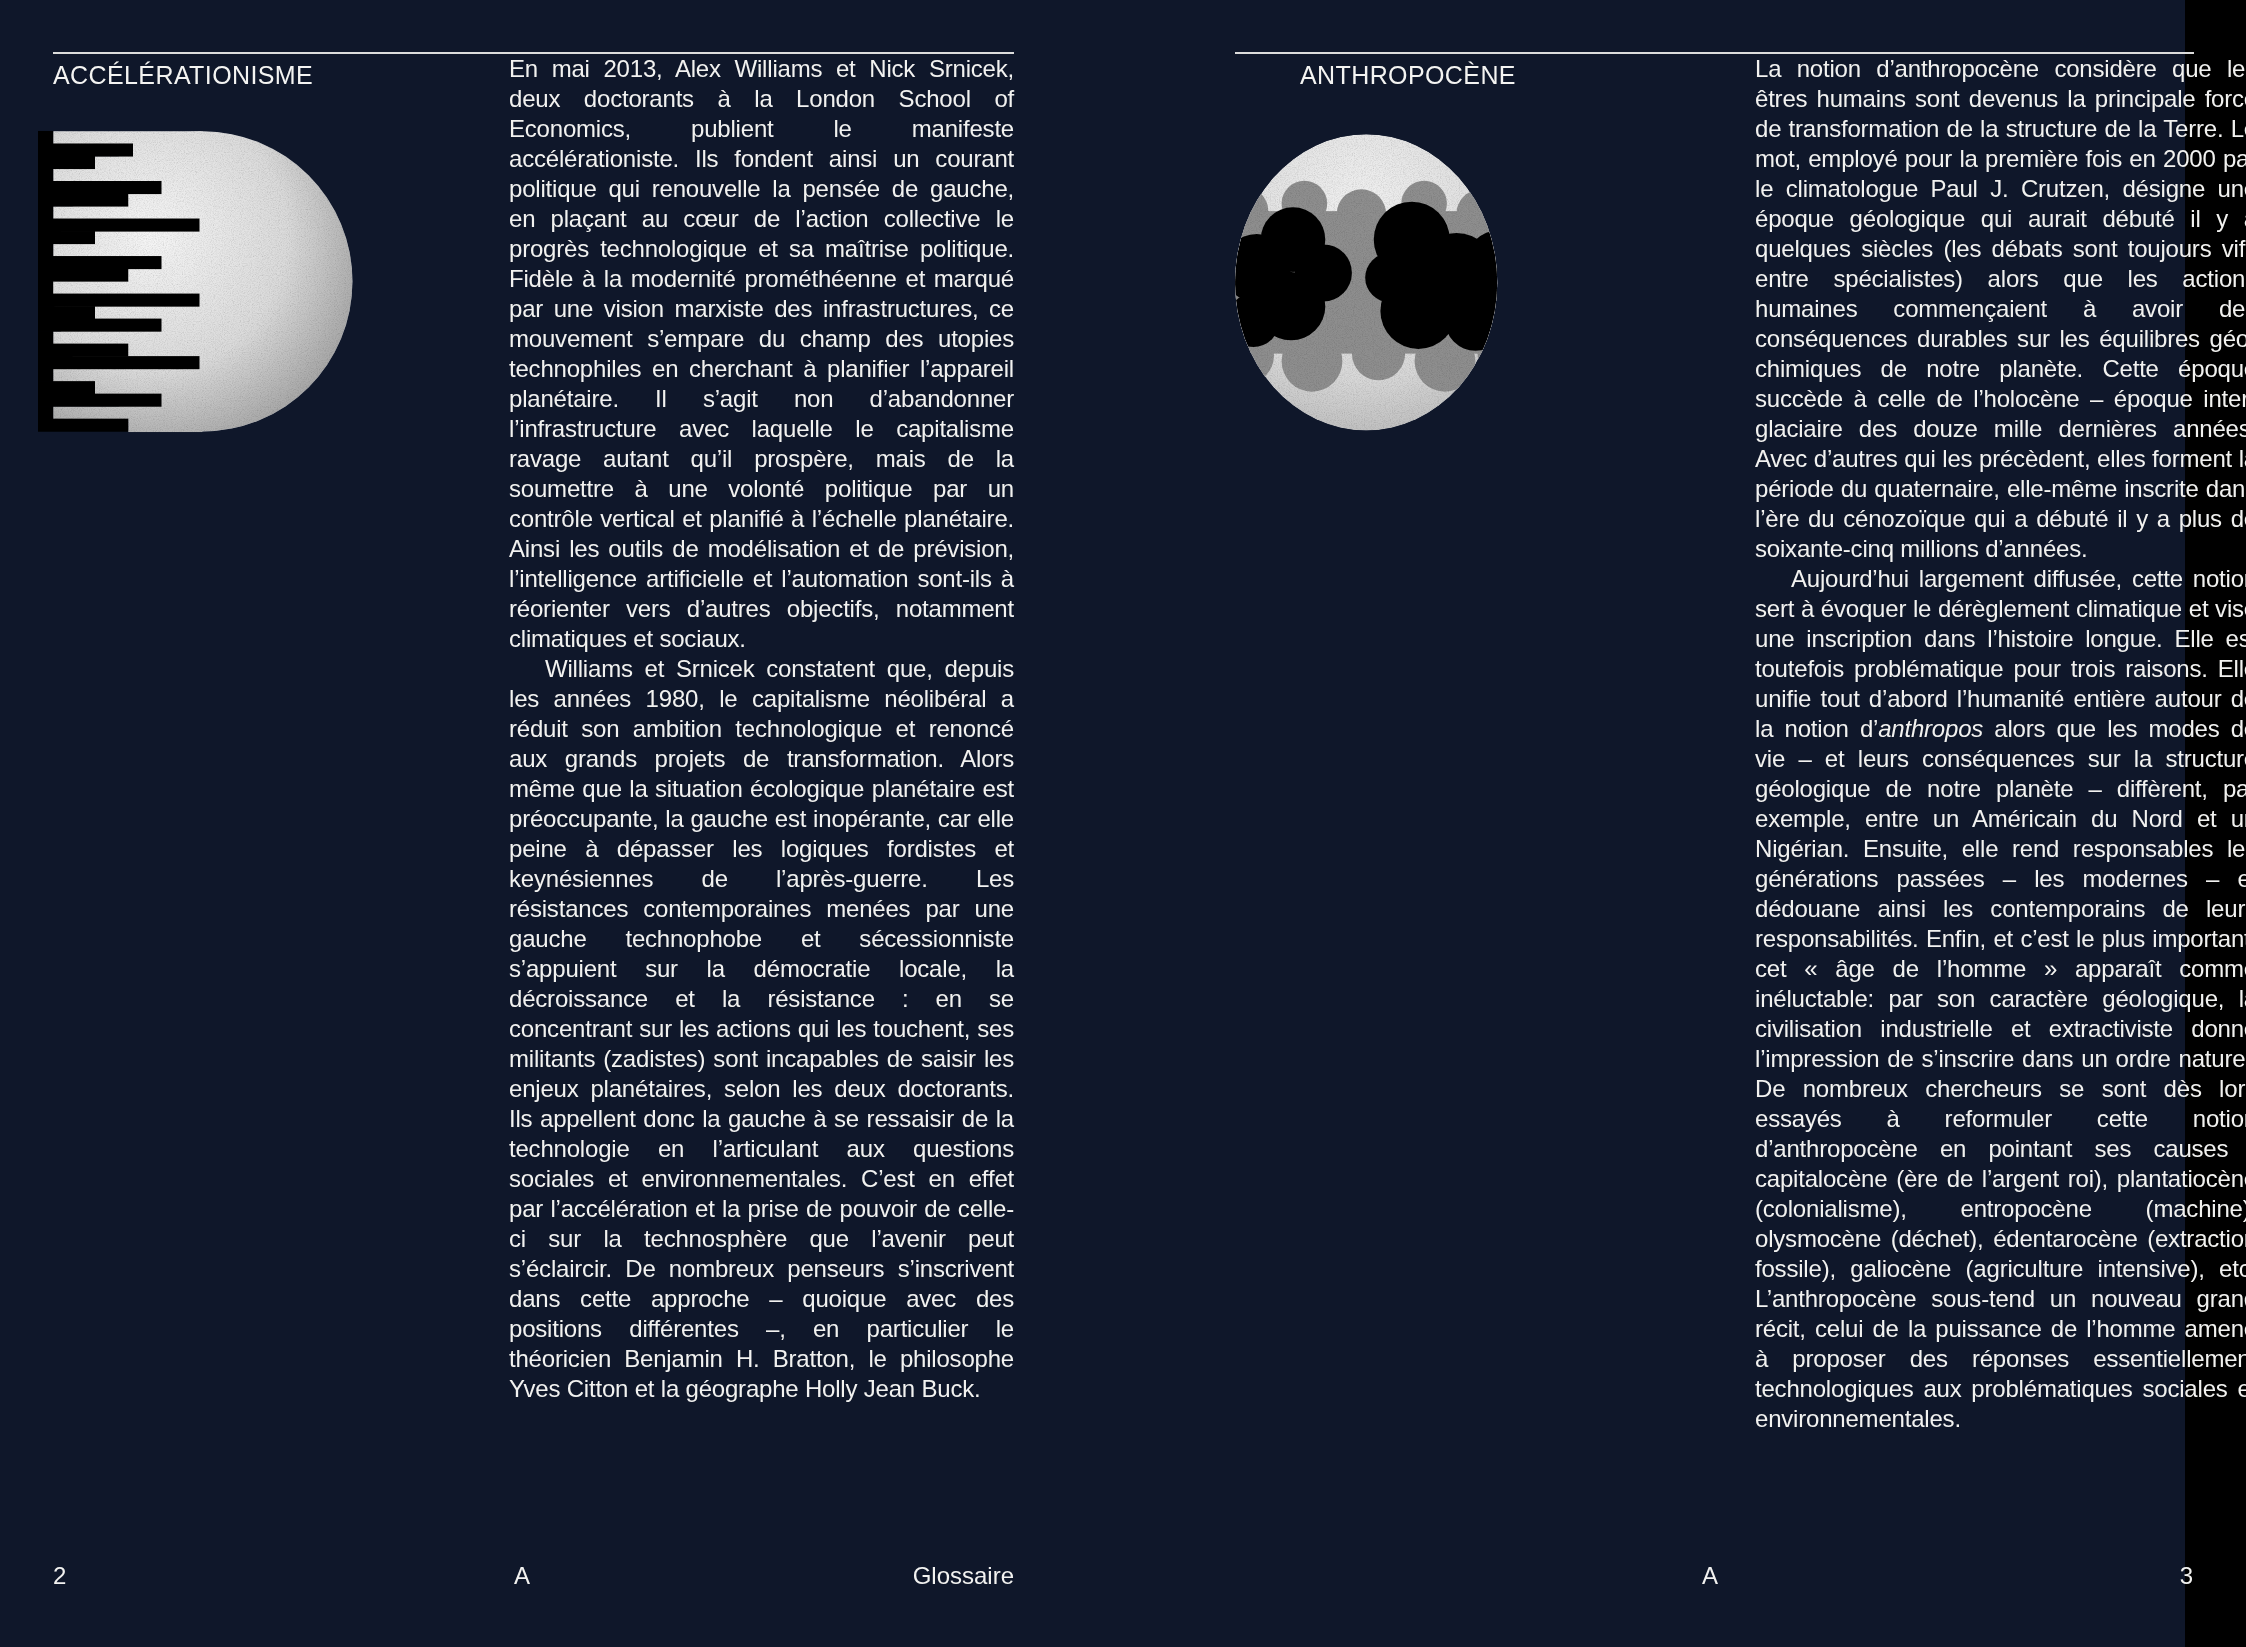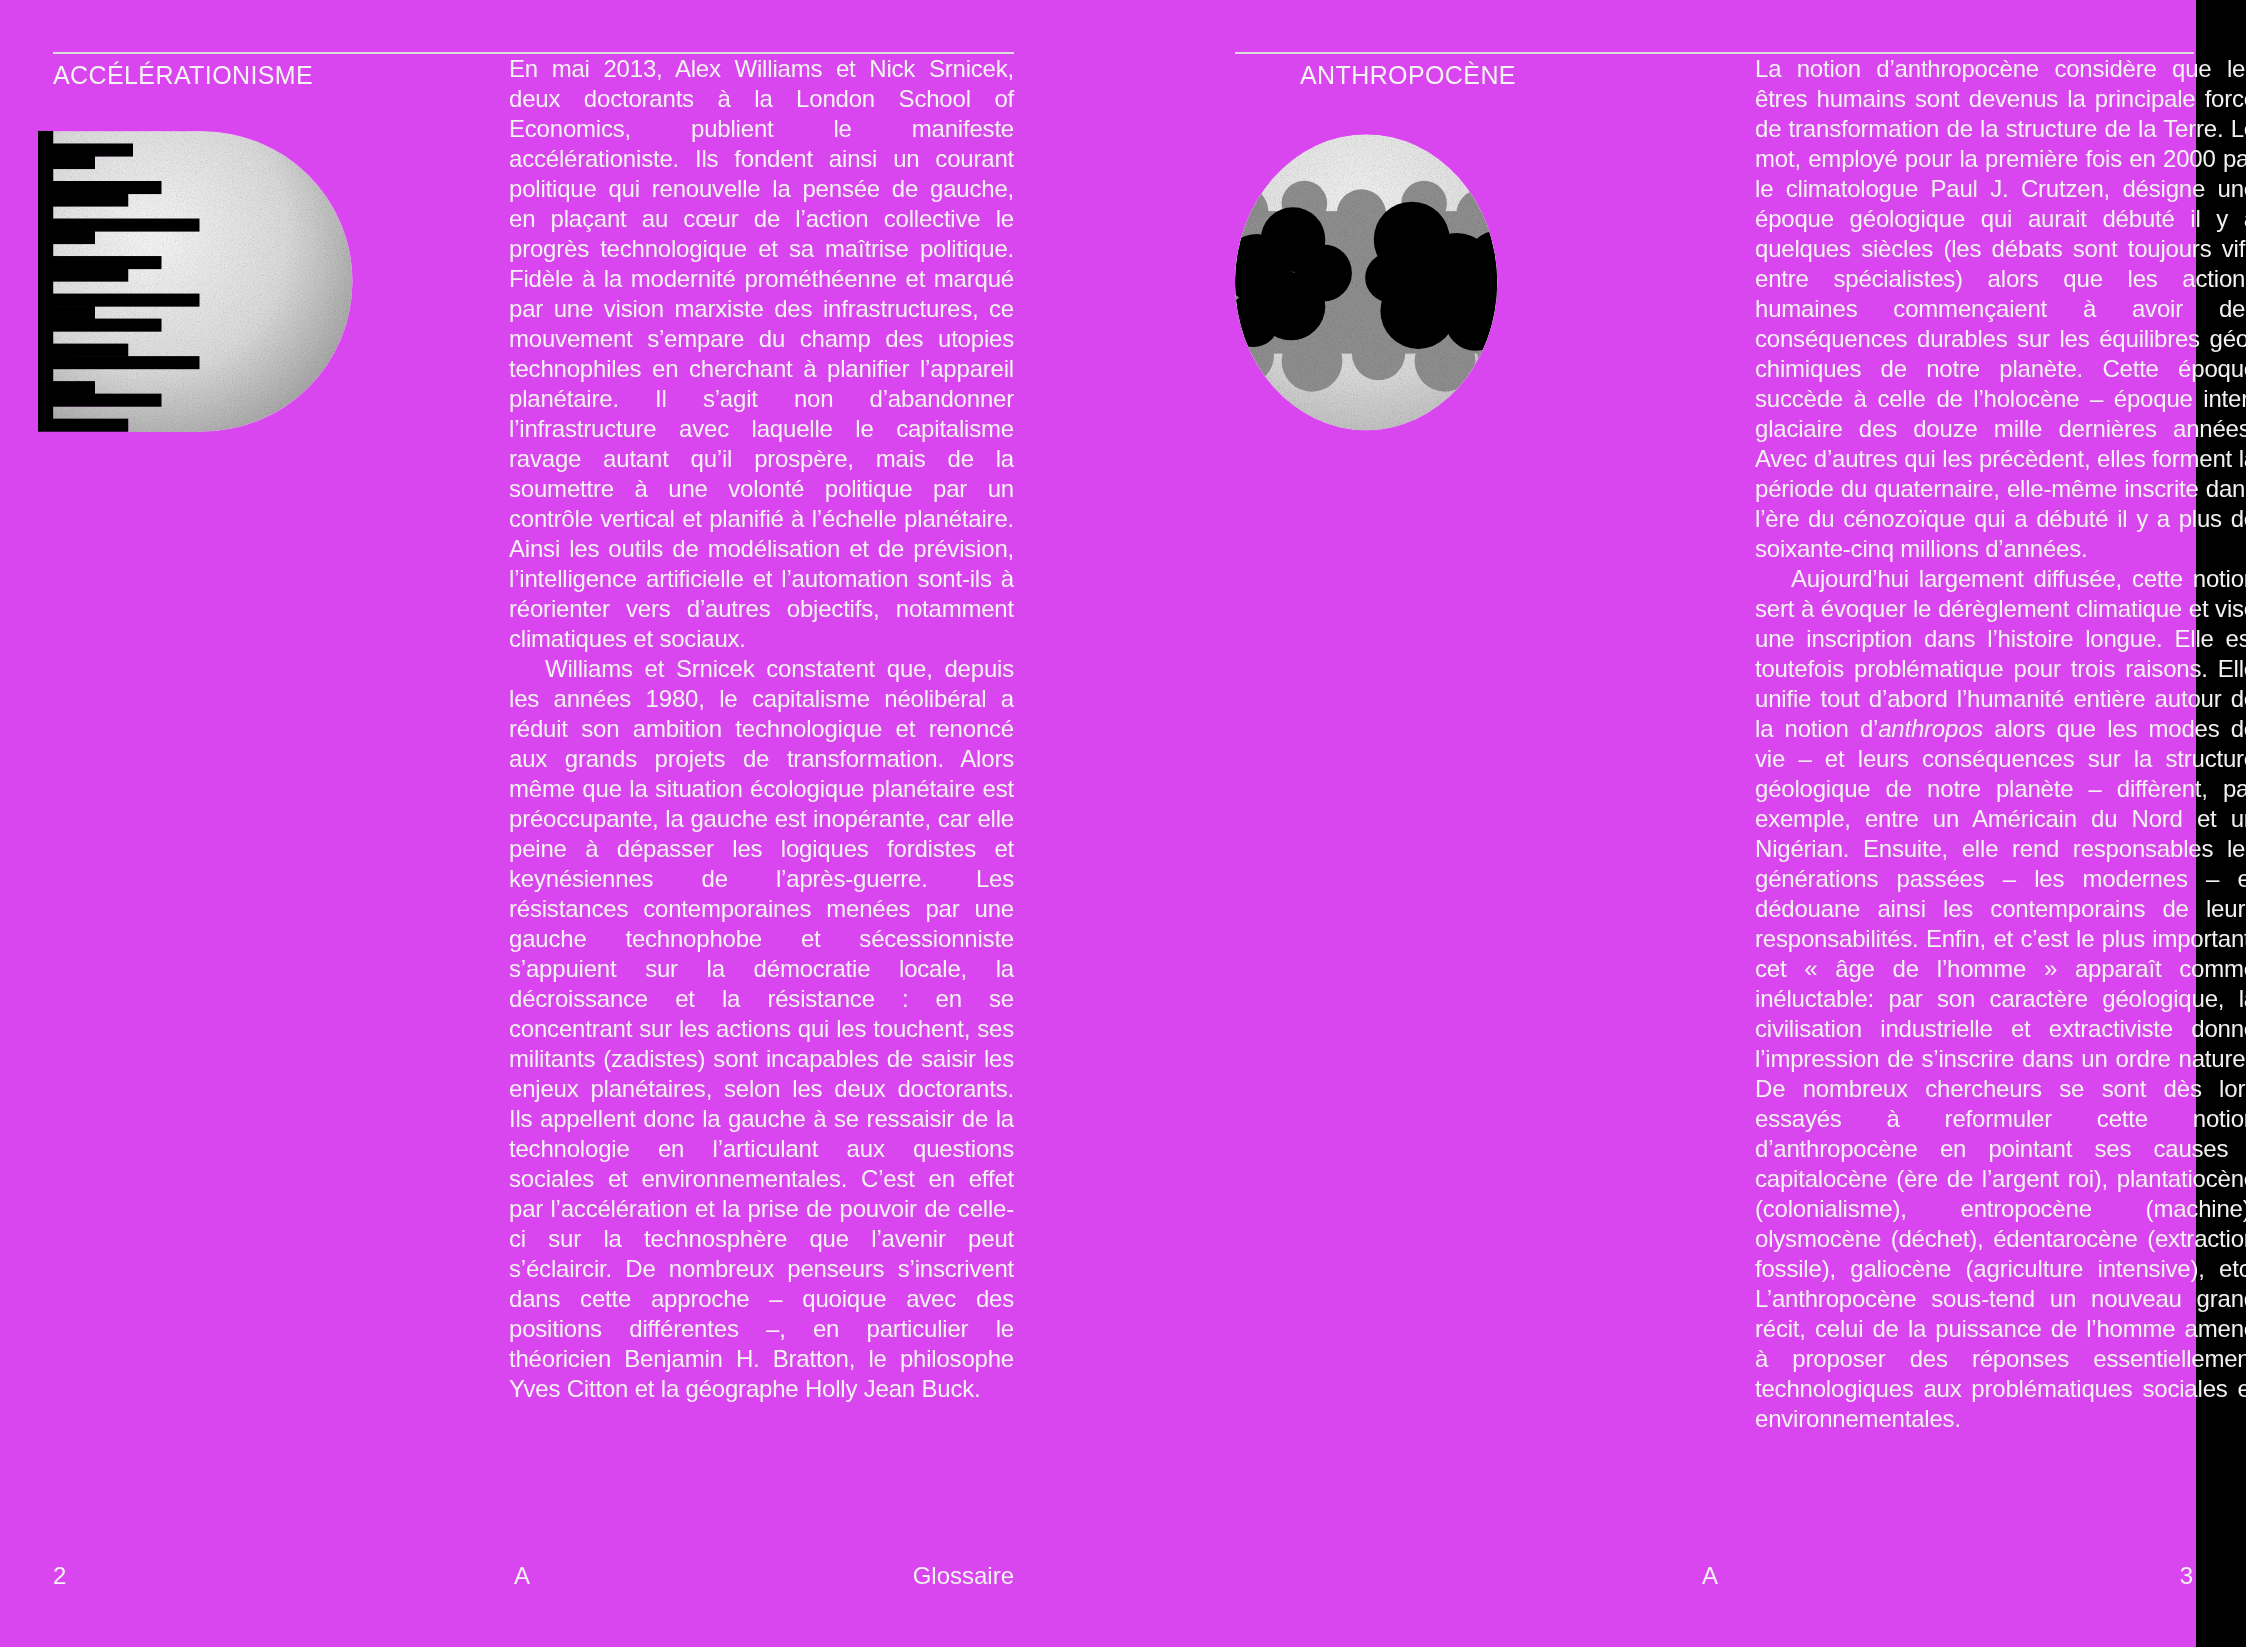--- a/index.html
+++ b/index.html
@@ -2,21 +2,21 @@
 <html lang="fr" style="font-size:15px"><head>
 <meta charset="utf-8">
 <style>
   html, body {
     margin: 0; padding: 0;
     width: 2247px; height: 1647px;
     background: #000;
     overflow: hidden;
     font-family: "Liberation Sans", sans-serif;
   }
-  .spread { position: relative; width: 2185px; height: 1647px; background: #d946ef; padding-left: 11px; }
+  .spread { position: relative; width: 2185px; height: 1647px; background: #0f172a; }
 
   .rule {
     position: absolute; top: 52px; height: 1.9px;
     background: #dcdcdc;
   }
   .rule-left  { left: 53px;  width: 961px; }
   .rule-right { left: 1235px; width: 959px; }
 
   .term {
     position: absolute; top: 61px;

